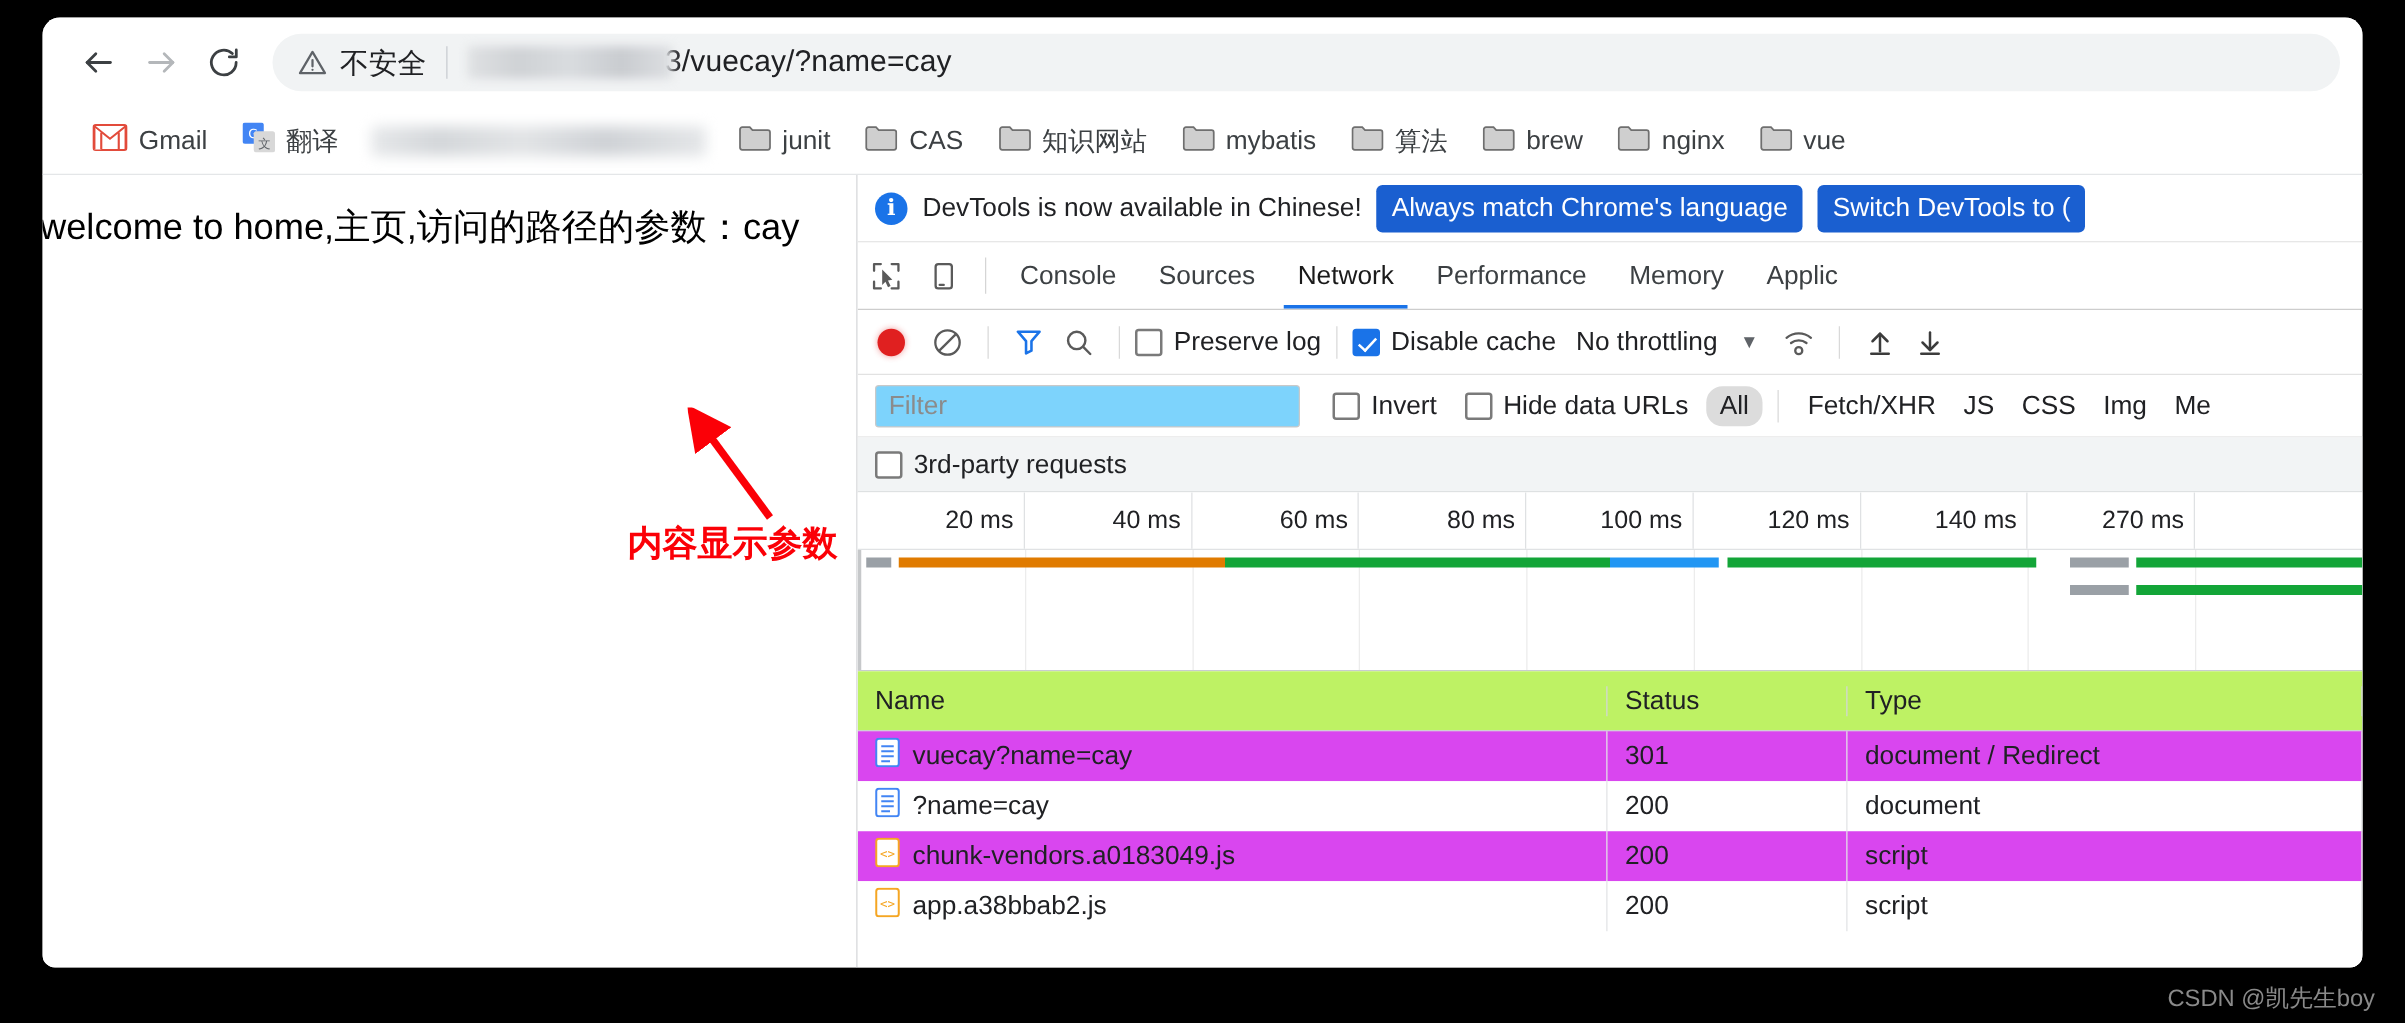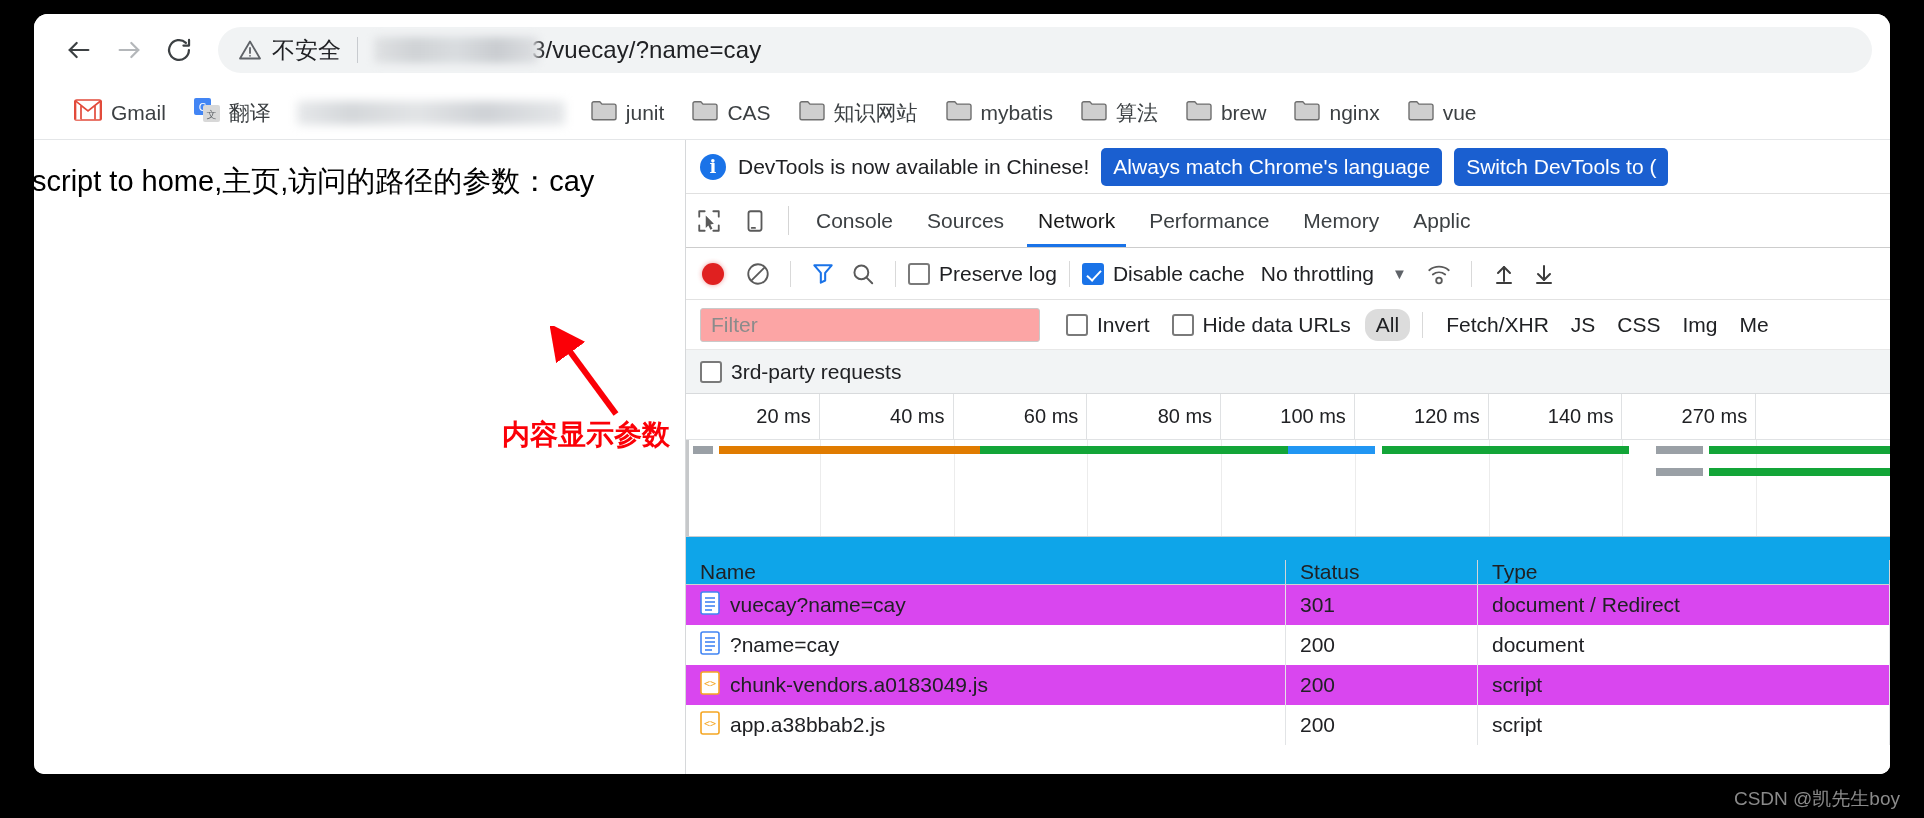--- a/index.html
+++ b/index.html
@@ -154,21 +154,21 @@
   .cb-label { font-size: 21px; color:#202124; }
   .throttle { font-size:21px; color:#202124; margin-left: 16px; flex:0 0 auto; }
   .caret { margin-left: 18px; font-size: 15px; color:#5f6368; flex:0 0 auto; }
 
   .dt-filterbar {
     height: 50px; display:flex; align-items:center; padding-left: 14px;
     border-bottom:1px solid #e8e8e8; white-space:nowrap; overflow:hidden; flex:0 0 50px;
   }
   .filter-input {
     width: 340px; height: 34px; border:1px solid #c9c9c9; border-radius:3px;
-    padding: 0 10px; font-size: 21px; color:#5f6368; background:#fca5a5;
+    padding: 0 10px; font-size: 21px; color:#5f6368; background:#7dd3fc;
     font-family:"Liberation Sans",sans-serif; flex:0 0 auto;
   }
   .filter-input::placeholder { color:#8b8b8b; }
   .ftype {
     font-size: 21px; color:#202124; padding: 4px 11px; border-radius: 13px;
     cursor:pointer; flex:0 0 auto;
   }
   .ftype.sel { background:#dcdcdc; }
 
   .dt-thirdparty {
@@ -188,22 +188,22 @@
     font-size: 20px; color:#202124; padding-right: 8px; text-align: center;
   }
   .ov-bars { position:relative; height: 96px; background:#fff; }
   .ov-grid { position:absolute; top:0; bottom:0; border-right:1px solid #ececec; }
   .ov-seg { position:absolute; height: 8px; }
   .left-edge { position:absolute; left:0; top:0; bottom:0; width:3px; background:#c6c8ca; }
 
   
   .req-table { flex:1; display:flex; flex-direction:column; min-height:0; background:#fff; }
   .req-head {
-    display:flex; height: 48px; align-items:flex-end;
-    background:#0ea5e9; border-bottom:1px solid #cfd1d3; flex:0 0 48px;
+    display:flex; height: 48px; align-items:center;
+    background:#bef264; border-bottom:1px solid #cfd1d3; flex:0 0 48px;
   }
   .rh {
     display:flex; align-items:center; padding-left: 14px; font-size: 21px;
     color:#202124; border-right:1px solid #d3d5d7;
   }
   .c-name { width: 600px; flex:0 0 600px; }
   .c-status { width: 192px; flex:0 0 192px; }
   .c-type { flex:1; }
   .req-row { display:flex; height: 40px; align-items:stretch; font-size:21px; color:#202124;}
   .req-row.odd { background:#d946ef; }
@@ -331,21 +331,21 @@
         <span><svg class="folder-ic" viewBox="0 0 26 22">
               <path d="M1 4.5a1.8 1.8 0 0 1 1.8-1.8h6l2.2 2.4h12.2A1.8 1.8 0 0 1 25 6.9V19a1.8 1.8 0 0 1-1.8 1.8H2.8A1.8 1.8 0 0 1 1 19z" fill="#cfcfcf" stroke="#6f6f6f" stroke-width="1.4"></path>
             </svg></span>
         <span class="bm-label">vue</span>
       </div>
     </div>
 
     <div class="content">
 
       <div class="page">
-        <div class="page-text">script to home,主页,访问的路径的参数：cay</div>
+        <div class="page-text">welcome to home,主页,访问的路径的参数：cay</div>
         <svg class="annot-arrow" width="80" height="96" viewBox="0 0 80 96">
           <defs>
               <marker id="ah" markerWidth="6" markerHeight="6" refX="3" refY="3" orient="auto">
                 <path d="M0,0 L6,3 L0,6 z" fill="#fb0007"></path>
               </marker>
             </defs>
           <line x1="66" y1="88" x2="10" y2="12" stroke="#fb0007" stroke-width="6" marker-end="url(#ah)"></line>
         </svg>
         <div class="annot-text">内容显示参数</div>
       </div>

